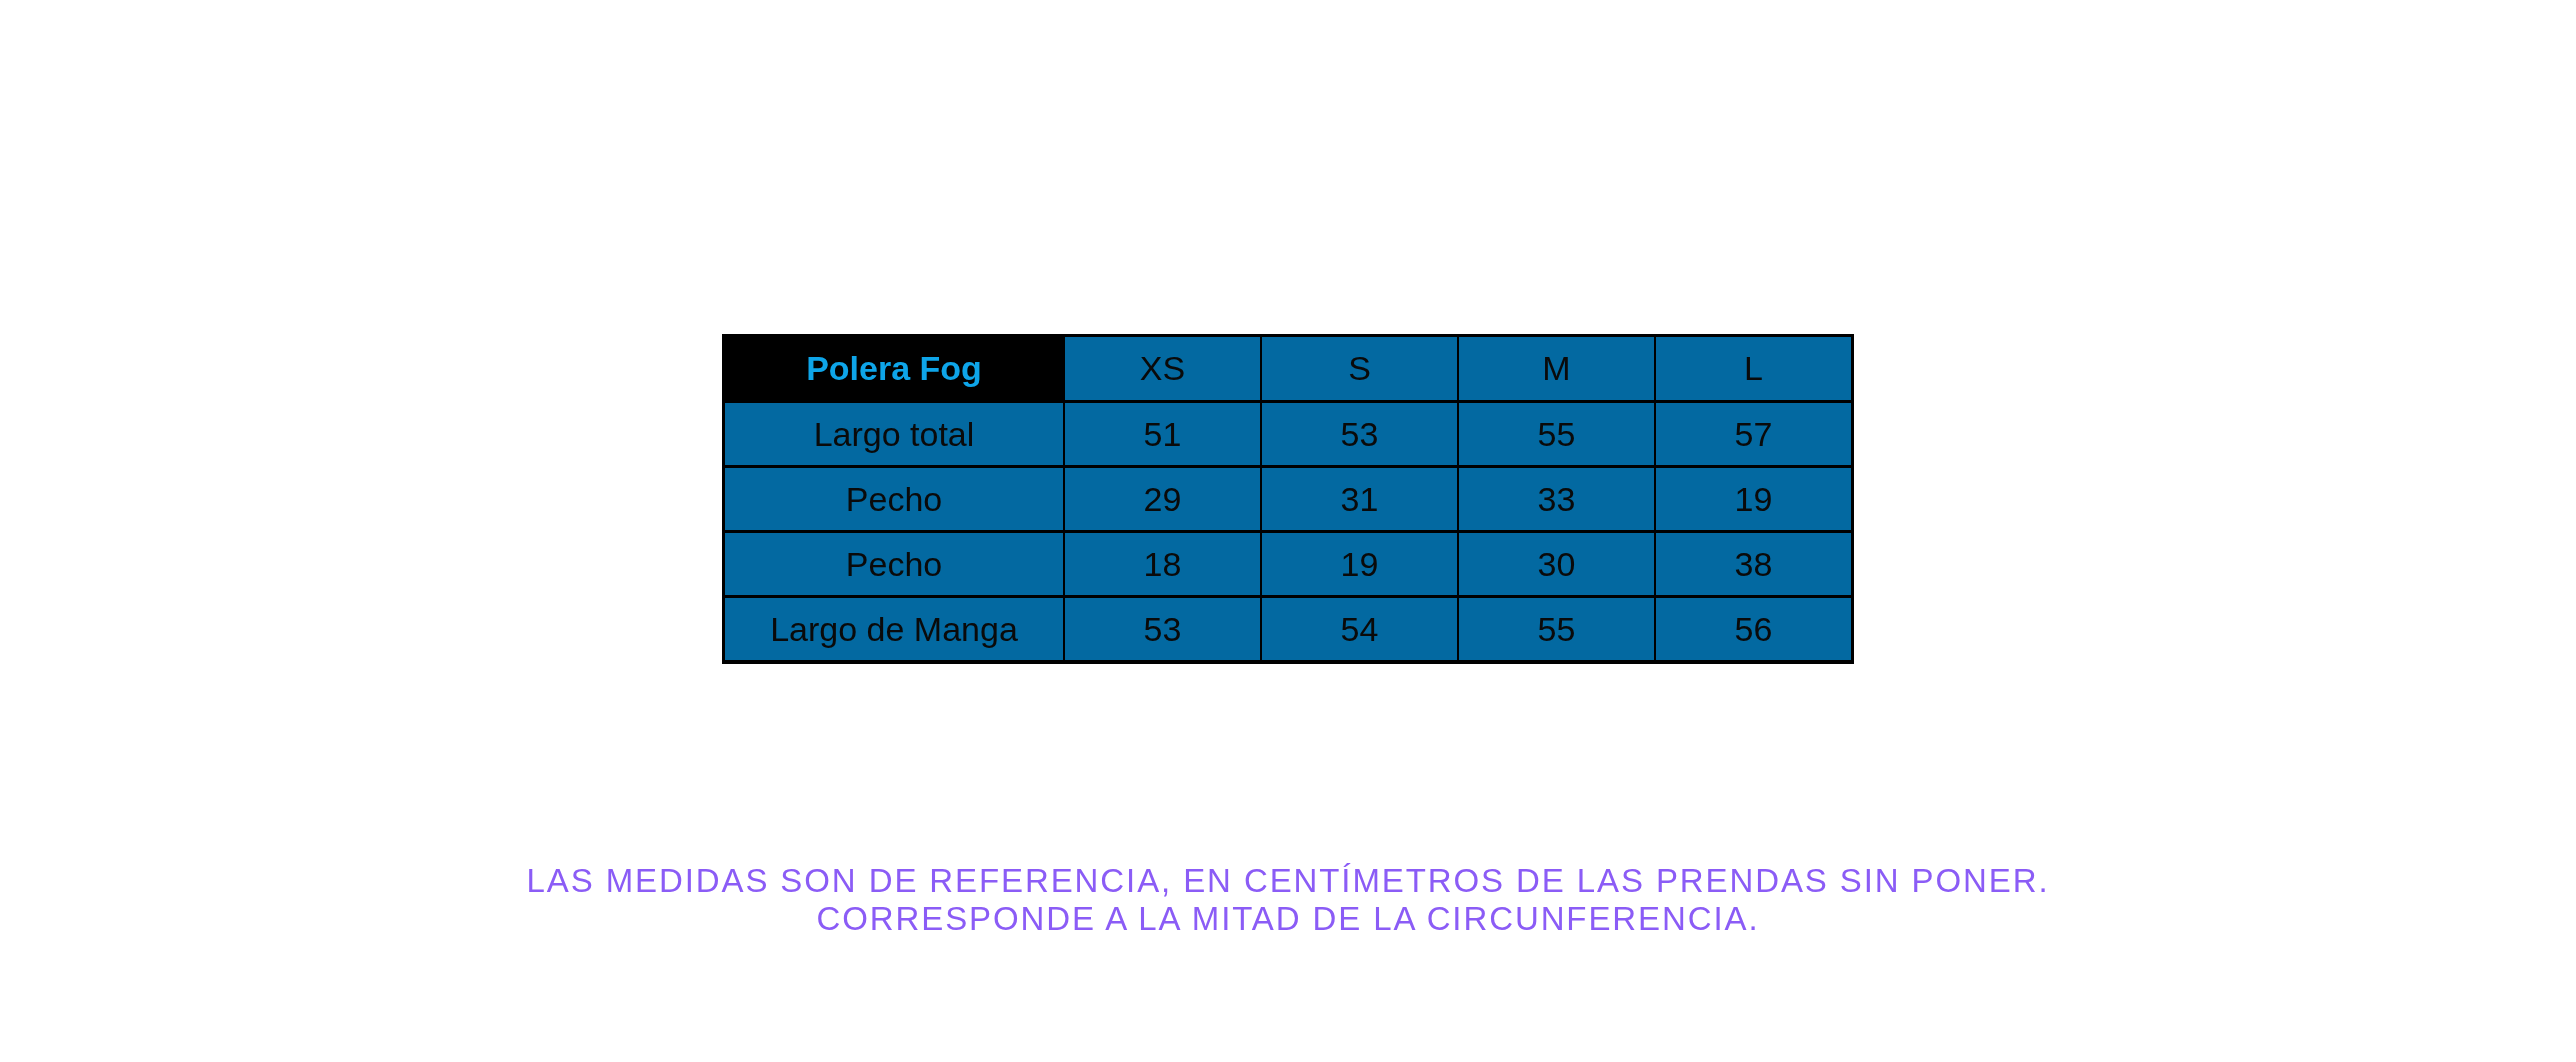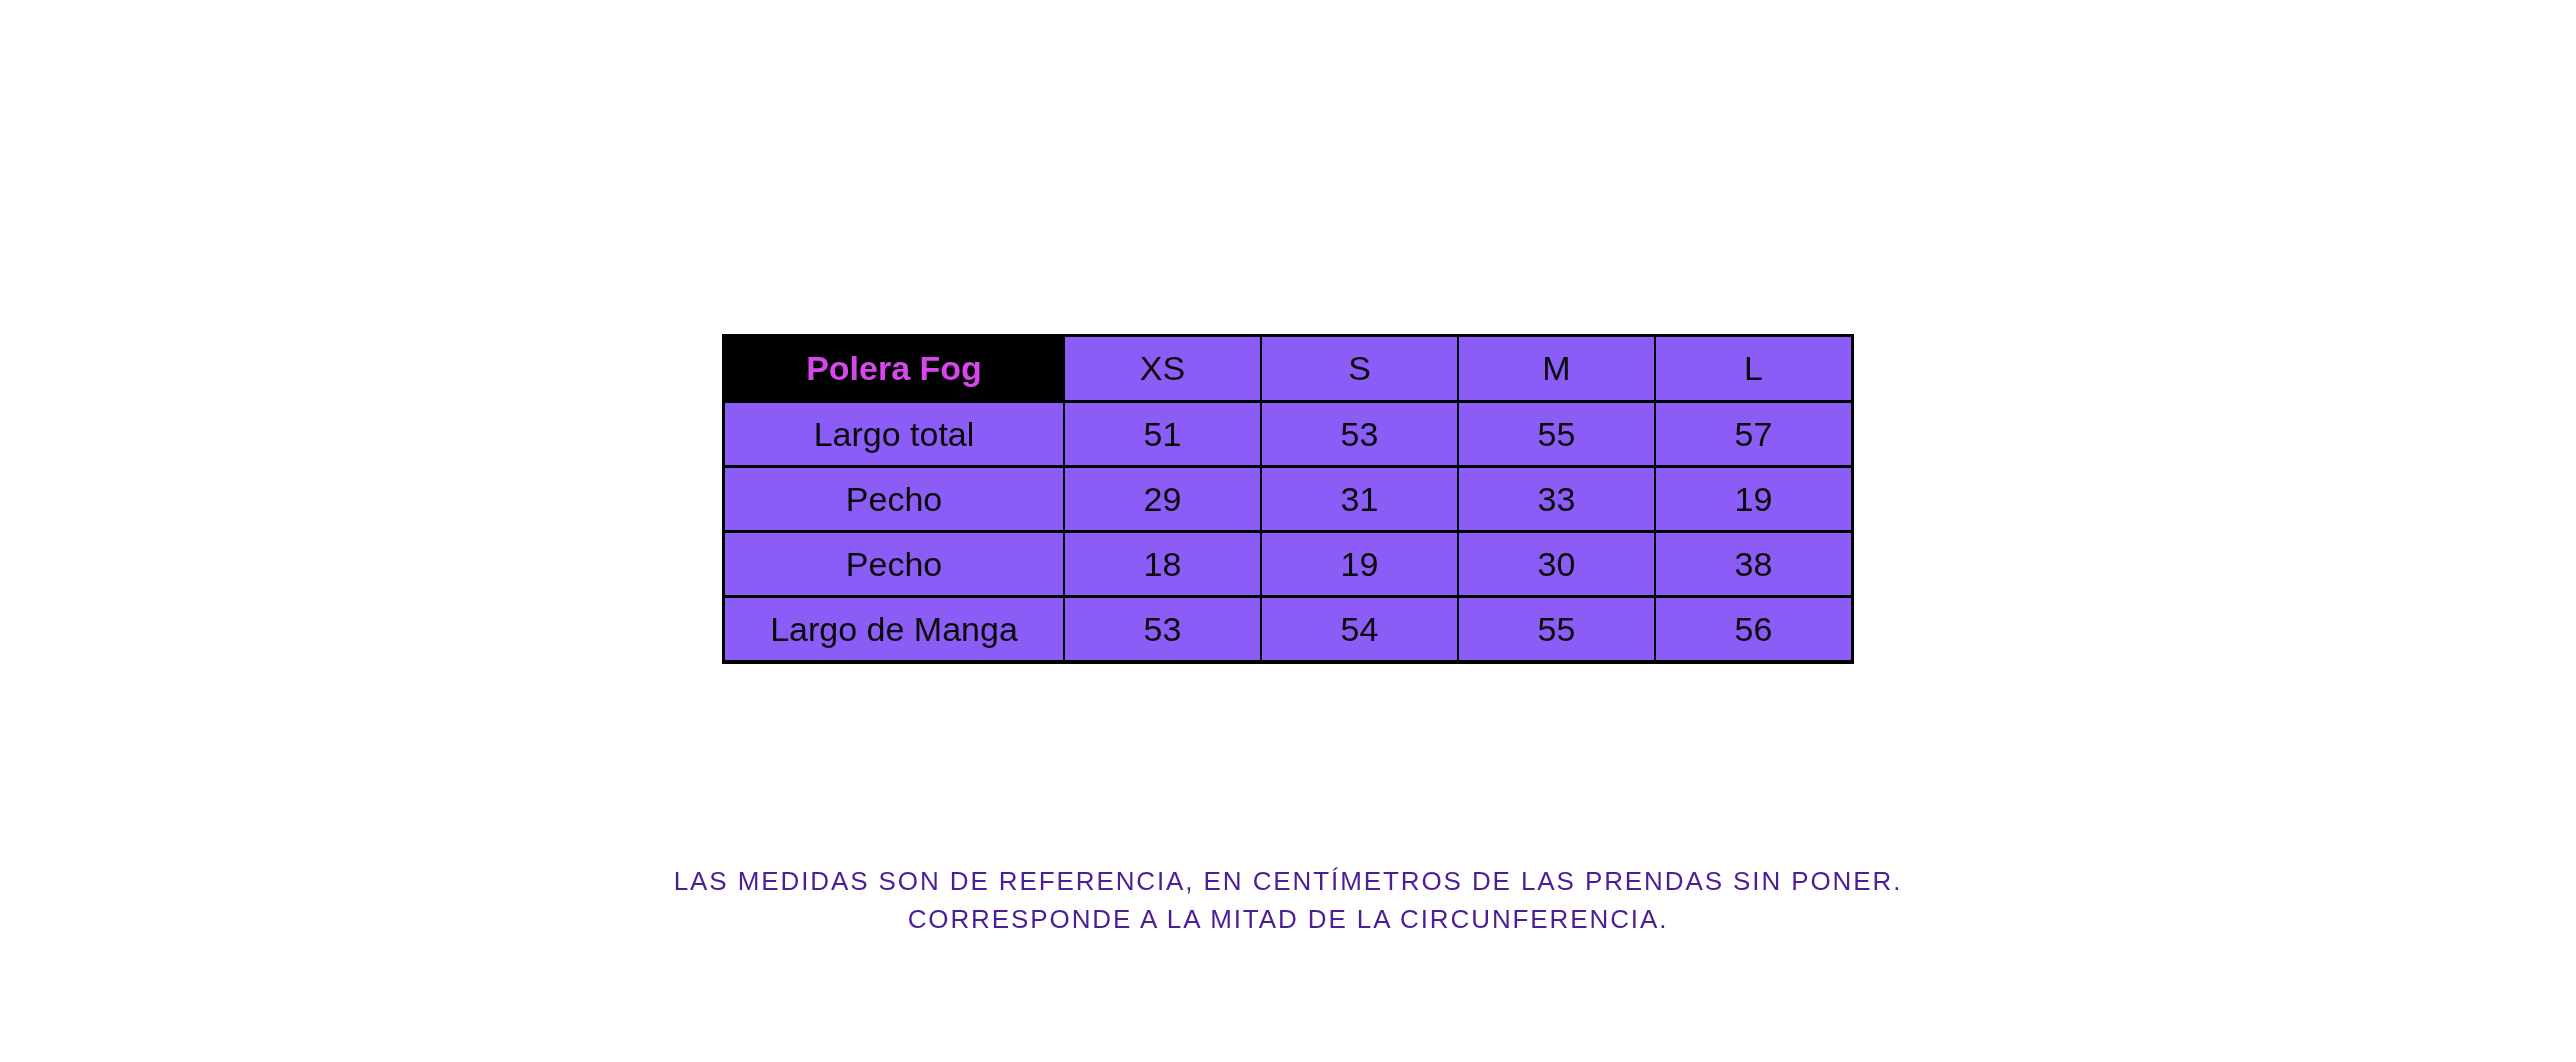--- a/index.html
+++ b/index.html
@@ -34,46 +34,46 @@
     padding: 0;
     text-align: center;
     vertical-align: middle;
     font-size: 34px;
     font-weight: 400;
     color: #0a0a0a;
     border-left: 2.5px solid #000000;
     border-right: 2.5px solid #000000;
     border-top: 2.5px solid #000000;
     border-bottom: 3.2px solid #000000;
-    background: #8b5cf6;
+    background: #0369a1;
     white-space: nowrap;
   }
   .size-table th { height: 63px; }
   .size-table td { height: 62px; }
   .size-table .label-col  { width: 338px; }
   .size-table .size-col   { width: 195px; }
   .size-table thead th { border-bottom-width: 3.8px; }
   .size-table tbody tr:last-child td { border-bottom-width: 4.5px; }
   .size-table .brand-cell {
     background: #000000;
-    color: #d946ef;
+    color: #0ea5e9;
     font-weight: 700;
   }
 
   
   .footnote {
     position: absolute;
     top: 862px;
     left: 0;
     width: 100%;
     text-align: center;
-    font-size: 26px;
+    font-size: 33px;
     line-height: 38px;
     letter-spacing: 1.9px;
-    color: #4c1d95;
+    color: #8b5cf6;
   }
 </style>
 </head>
 <body>
 
 <div class="size-table-wrap">
   <table class="size-table">
     <thead>
       <tr>
         <th class="label-col brand-cell">Polera Fog</th>

